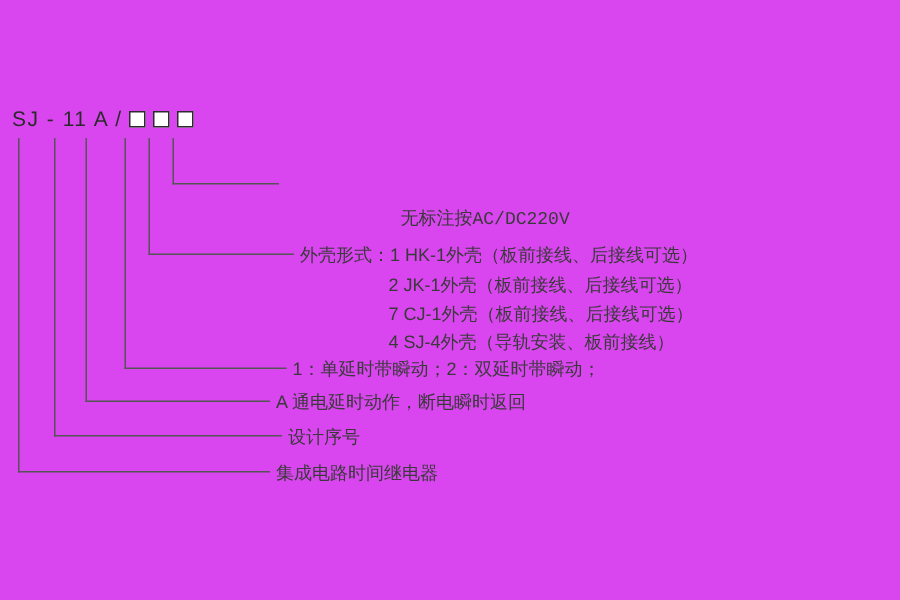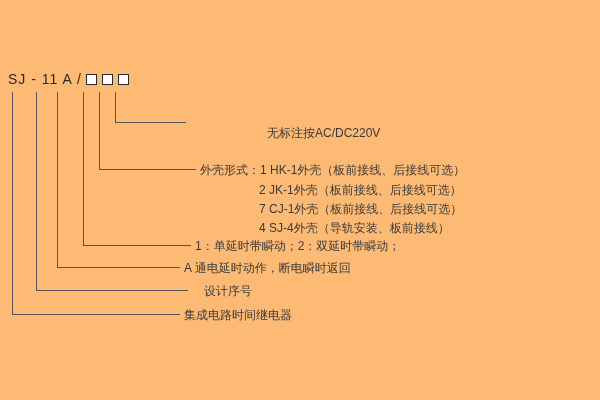--- a/index.html
+++ b/index.html
@@ -3,21 +3,21 @@
 <meta charset="utf-8">
 <style>
   * { margin: 0; padding: 0; box-sizing: border-box; }
   html, body { background: #ffffff; }
   body { font-family: "Liberation Sans", "DejaVu Sans", sans-serif; }
 
   .canvas {
     position: relative;
     width: 600px;
     height: 400px;
-    background: #fdba74;
+    background: #d946ef;
     overflow: hidden;
   }
 
   .model {
     position: absolute;
     left: 8px;
     top: 70px;
     height: 18px;
     display: flex;
     align-items: center;
@@ -64,25 +64,25 @@
     <span class="box"></span>
   </div>
 
   <div class="conn" style="left:115px; top:92px; width:71px;  height:31px;"></div>
   <div class="conn" style="left:99px;  top:92px; width:97px;  height:78px;"></div>
   <div class="conn" style="left:83px;  top:92px; width:108px; height:154px;"></div>
   <div class="conn" style="left:57px;  top:92px; width:123px; height:176px;"></div>
   <div class="conn" style="left:36px;  top:92px; width:152px; height:199px;"></div>
   <div class="conn" style="left:12px;  top:92px; width:168px; height:223px;"></div>
 
-  <div class="lbl" style="left:267px; top:126px;">无标注按AC/DC220V</div>
+  <div class="lbl" style="left:267px; top:139px;font-family:Liberation Mono, monospace;">无标注按AC/DC220V</div>
 
   <div class="lbl" style="left:200px; top:163px;">外壳形式：1  HK-1外壳（板前接线、后接线可选）</div>
   <div class="lbl" style="left:259px; top:183px;">2  JK-1外壳（板前接线、后接线可选）</div>
   <div class="lbl" style="left:259px; top:202px;">7  CJ-1外壳（板前接线、后接线可选）</div>
   <div class="lbl" style="left:259px; top:221px;">4  SJ-4外壳（导轨安装、板前接线）</div>
 
   <div class="lbl" style="left:195px; top:239px;">1：单延时带瞬动；2：双延时带瞬动；</div>
   <div class="lbl" style="left:184px; top:261px;">A  通电延时动作，断电瞬时返回</div>
-  <div class="lbl" style="left:192px; top:284px;margin-left:12px;">设计序号</div>
+  <div class="lbl" style="left:192px; top:284px;">设计序号</div>
   <div class="lbl" style="left:184px; top:308px;">集成电路时间继电器</div>
 
 </div>
 
 </body></html>

